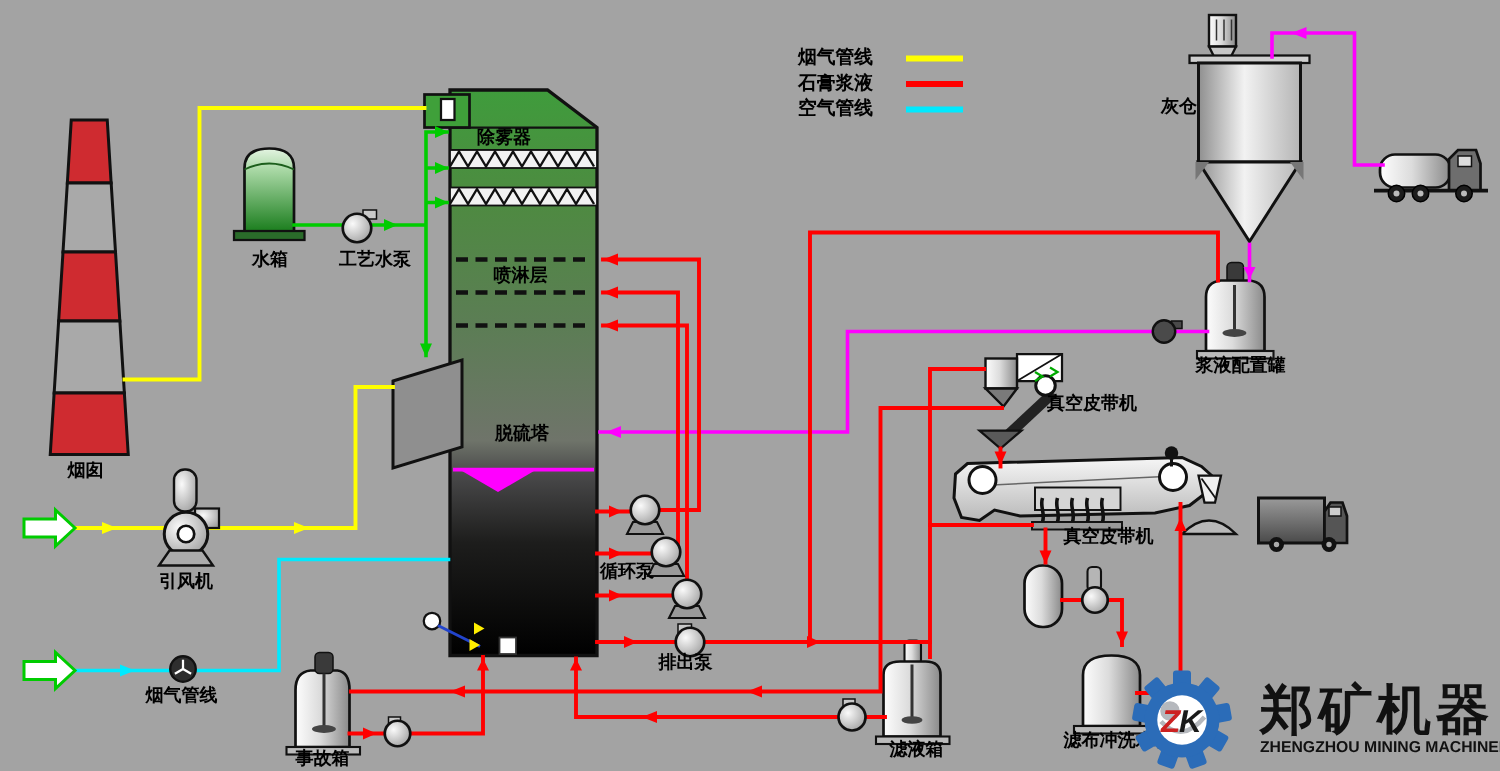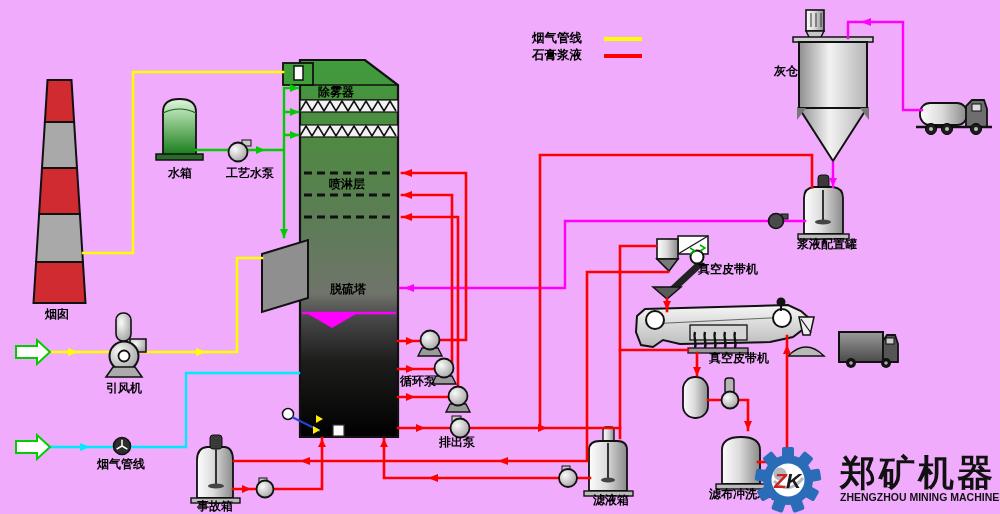--- a/index.html
+++ b/index.html
@@ -1,16 +1,16 @@
 <!DOCTYPE html>
 <html><head>
 <meta charset="utf-8">
 <style>
   html,body{margin:0;padding:0;background:#fff;}
-  #stage{position:relative;width:1000px;height:514px;background:#f0abfc;overflow:hidden;
+  #stage{position:relative;width:1000px;height:514px;background:#a3a3a3;overflow:hidden;
          font-family:"Liberation Sans","DejaVu Sans",sans-serif;}
   #diagram{position:absolute;left:0;top:0;z-index:1;}
   .lbl{position:absolute;z-index:3;transform:translate(-50%,-50%);
        font:bold 12px "Liberation Sans","DejaVu Sans",sans-serif;color:#000;white-space:nowrap;}
   #legend{position:absolute;left:470px;top:30px;z-index:3;}
   .legrow{display:flex;align-items:center;height:17px;}
   .legrow .t{display:inline-block;width:112px;text-align:right;
              font:bold 12.5px "Liberation Sans","DejaVu Sans",sans-serif;color:#000;}
   .legrow svg{margin-left:22px;display:block;}
   #logo{position:absolute;left:690px;top:425px;z-index:5;}
@@ -320,20 +320,26 @@
     <svg width="38" height="6">
           <line x1="0" y1="3" x2="38" y2="3" stroke-width="4" stroke="#ffff00"></line>
         </svg>
   </div>
   <div class="legrow">
     <span class="t">石膏浆液</span>
     <svg width="38" height="6">
           <line x1="0" y1="3" x2="38" y2="3" stroke-width="4" stroke="#ff0000"></line>
         </svg>
   </div>
+  <div class="legrow">
+    <span class="t">空气管线</span>
+    <svg width="38" height="6">
+          <line x1="0" y1="3" x2="38" y2="3" stroke-width="4" stroke="#00eaff"></line>
+        </svg>
+  </div>
 </div>
 
 <div class="lbl" style="left:57px;top:314px">烟囱</div>
 <div class="lbl" style="left:180px;top:173px">水箱</div>
 <div class="lbl" style="left:250px;top:173px">工艺水泵</div>
 <div class="lbl" style="left:336px;top:92px">除雾器</div>
 <div class="lbl" style="left:347px;top:184px">喷淋层</div>
 <div class="lbl" style="left:348px;top:289px">脱硫塔</div>
 <div class="lbl" style="left:124px;top:388px">引风机</div>
 <div class="lbl" style="left:121px;top:464px">烟气管线</div>

